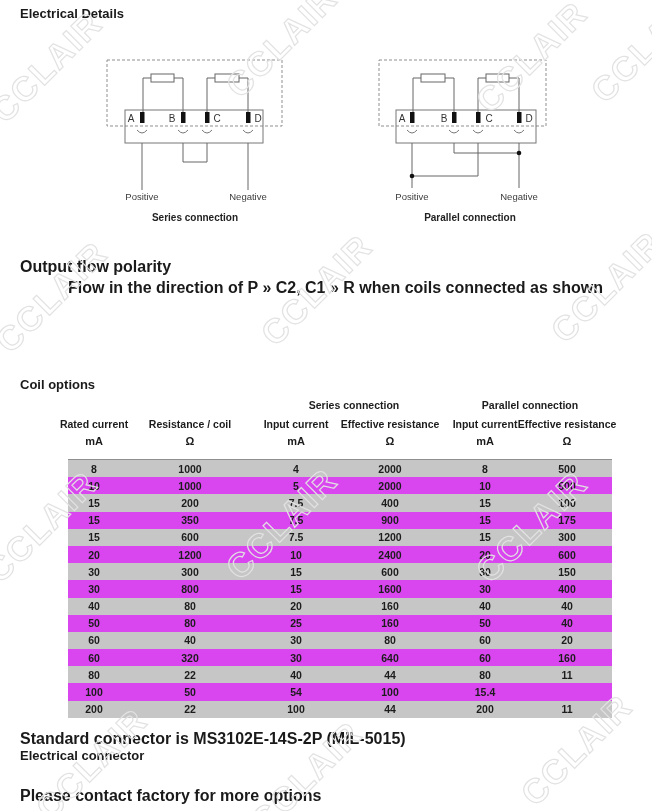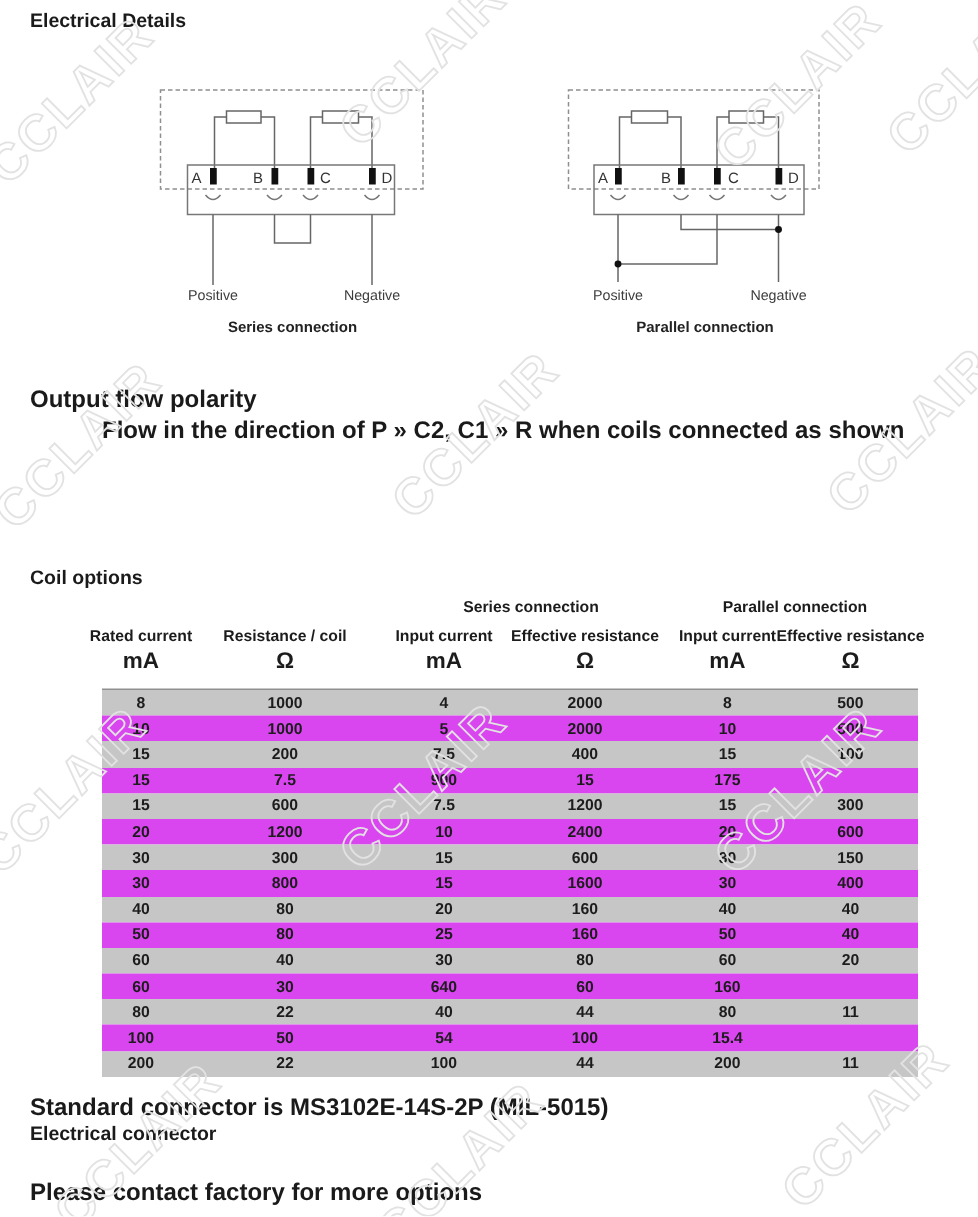--- a/index.html
+++ b/index.html
@@ -32,21 +32,21 @@
   
   .thead-wrap { left: 68px; top: 396px; width: 544px; }
   .tgrid  { display: grid; grid-template-columns: 52px 140px 72px 116px 74px 90px; }
   .ggrid  { display: grid; grid-template-columns: 192px 188px 164px; }
   .hcell, .gcell, .ucell, .tcell {
     display: flex; align-items: center; justify-content: center;
     white-space: nowrap; font-weight: bold; color: #1c1c1c;
   }
   .gcell { font-size: 10.5px; height: 17px; }
   .hcell { font-size: 10.5px; height: 17px; }
-  .ucell { font-size: 15px; height: 17px; }
+  .ucell { font-size: 11px; height: 17px; }
   .trows { left: 68px; top: 459px; width: 544px; border-top: 1px solid #8f8f8f; }
   .trow  { height: 17.2px; background: #c6c6c6; }
   .trow.alt { background: #d946ef; }
   .tcell { font-size: 10.5px; }
   
   .wm {
     left: 0; top: 0; pointer-events: none;
   }
   .wm text {
     font-size: 34px; font-weight: bold; letter-spacing: 2px;
@@ -151,20 +151,21 @@
     <div class="trow tgrid">
       <div class="tcell">15</div>
       <div class="tcell">200</div>
       <div class="tcell">7.5</div>
       <div class="tcell">400</div>
       <div class="tcell">15</div>
       <div class="tcell">100</div>
     </div>
     <div class="trow tgrid alt">
       <div class="tcell">15</div>
+      <div class="tcell">350</div>
       <div class="tcell">7.5</div>
       <div class="tcell">900</div>
       <div class="tcell">15</div>
       <div class="tcell">175</div>
     </div>
     <div class="trow tgrid">
       <div class="tcell">15</div>
       <div class="tcell">600</div>
       <div class="tcell">7.5</div>
       <div class="tcell">1200</div>
@@ -214,20 +215,21 @@
     <div class="trow tgrid">
       <div class="tcell">60</div>
       <div class="tcell">40</div>
       <div class="tcell">30</div>
       <div class="tcell">80</div>
       <div class="tcell">60</div>
       <div class="tcell">20</div>
     </div>
     <div class="trow tgrid alt">
       <div class="tcell">60</div>
+      <div class="tcell">320</div>
       <div class="tcell">30</div>
       <div class="tcell">640</div>
       <div class="tcell">60</div>
       <div class="tcell">160</div>
     </div>
     <div class="trow tgrid">
       <div class="tcell">80</div>
       <div class="tcell">22</div>
       <div class="tcell">40</div>
       <div class="tcell">44</div>

